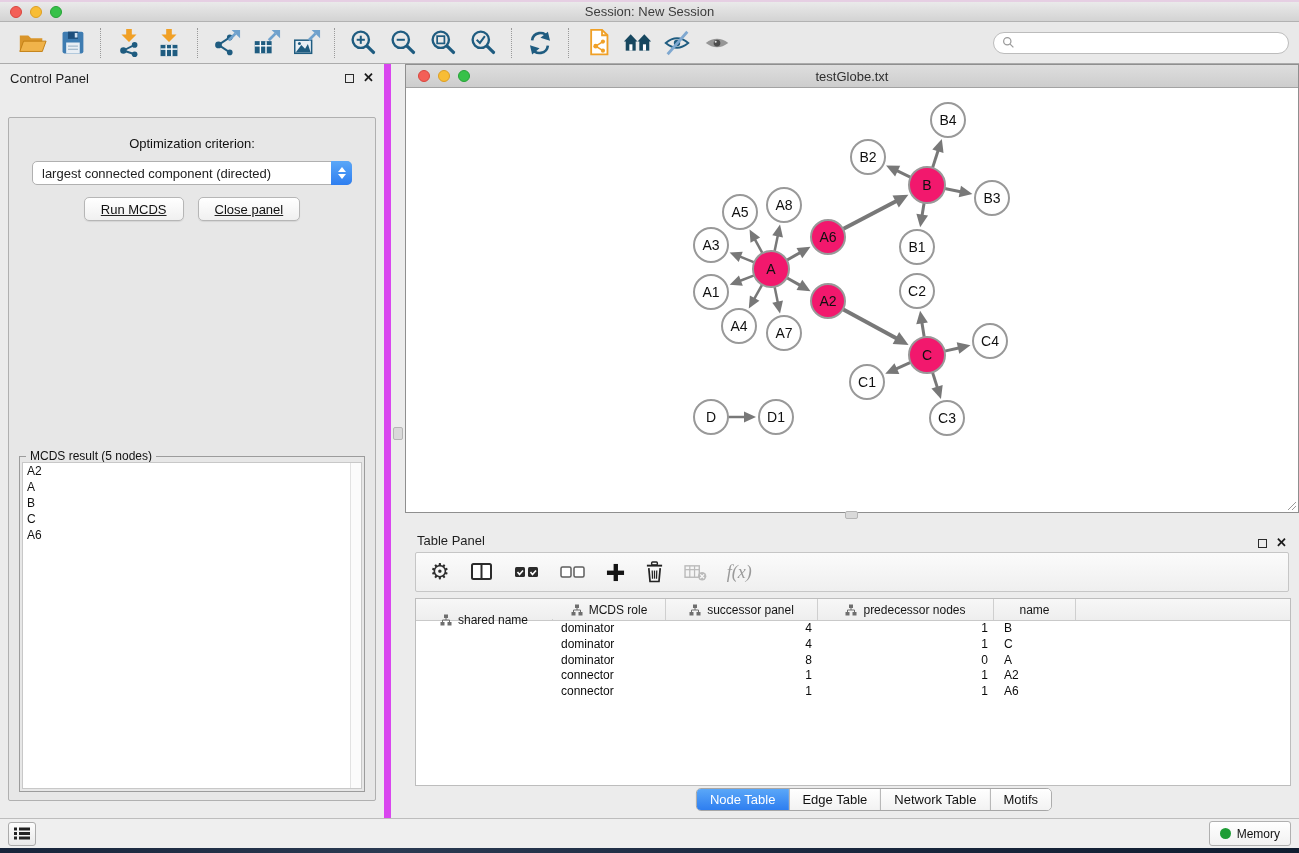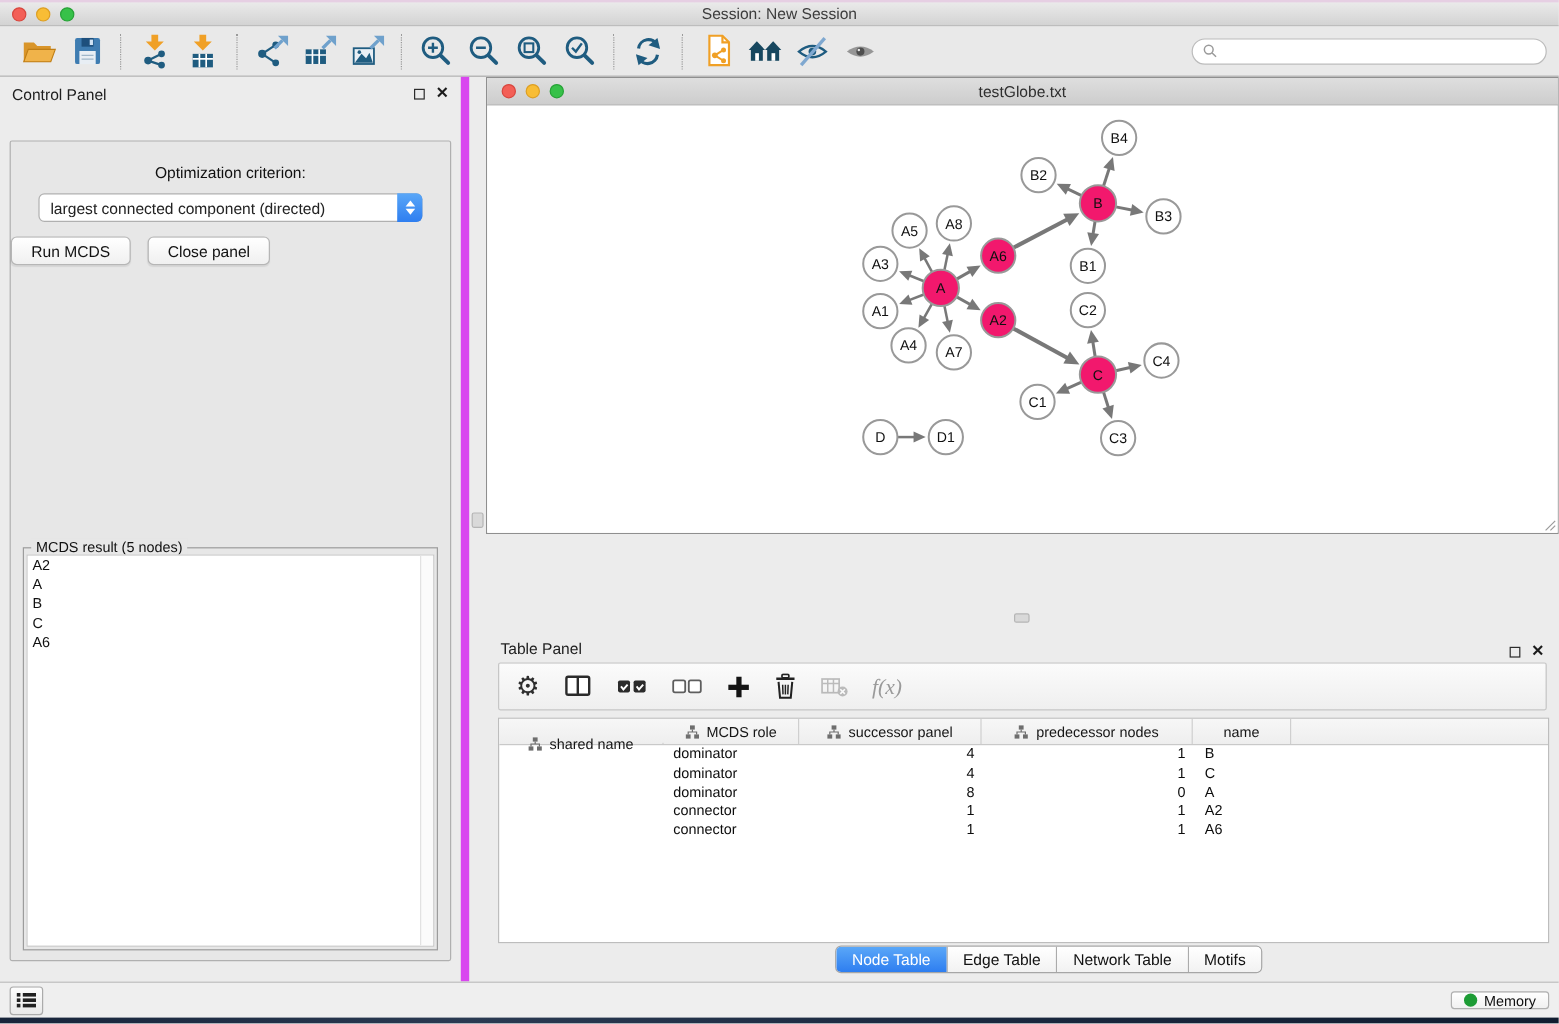--- a/index.html
+++ b/index.html
@@ -43,31 +43,31 @@
   .cp-content { position:absolute; left:8px; right:8px; top:53px; bottom:17px; background:#e7e7e7;
     border:1px solid #b0b0b0; border-radius:2px; }
   .opt-label { margin-top:18px; text-align:center; font-size:13px; color:#111; }
   .dropdown { position:relative; margin:10px auto 0; width:320px; height:24px; background:#fff;
     border:1px solid #b0b0b0; border-radius:5px; display:flex; align-items:center; }
   .dropdown .val { font-size:13px; padding-left:9px; flex:1; white-space:nowrap; overflow:hidden; }
   .dd-cap { width:21px; height:24px; margin:-1px -1px -1px 0; border-radius:0 5px 5px 0;
     background:linear-gradient(#5aa7f8,#2e7ef0); display:flex; flex-direction:column; align-items:center; justify-content:center; gap:2px; }
   .tri-up { width:0; height:0; border-left:4px solid transparent; border-right:4px solid transparent; border-bottom:5px solid #fff; }
   .tri-down { width:0; height:0; border-left:4px solid transparent; border-right:4px solid transparent; border-top:5px solid #fff; }
-  .btn-row { margin-top:12px; display:flex; justify-content:flex-start; gap:14px; }
+  .btn-row { margin-top:12px; display:flex; justify-content:center; gap:14px;text-decoration:underline; }
   .mac-btn { height:24px; padding:0 16px; font-size:13px; color:#111; background:linear-gradient(#ffffff,#f0f0f0);
     border:1px solid #b6b6b6; border-radius:5px; box-shadow:0 1px 1px rgba(0,0,0,.08); font-family:"Liberation Sans",sans-serif; }
   .groupbox { position:absolute; left:10px; right:10px; top:338px; bottom:8px; border:1px solid #9c9c9c; }
   .groupbox .legend { position:absolute; top:-8px; left:6px; background:#e7e7e7; padding:0 4px; font-size:12px; color:#111; }
   .result-list { position:absolute; left:2px; right:2px; top:5px; bottom:2px; background:#fff; border:1px solid #c8c8c8; overflow:hidden; }
   .result-scroll { position:absolute; top:0; bottom:0; right:0; width:11px; background:#fbfbfb; border-left:1px solid #e2e2e2; }
   .result-item { font-size:12px; line-height:16px; padding-left:4px; color:#111; }
 
   
-  .net-window { position:absolute; left:405px; top:64px; width:894px; height:381px; border:1px solid #8f8f8f; background:#fff; }
+  .net-window { position:absolute; left:405px; top:64px; width:894px; height:449px; border:1px solid #8f8f8f; background:#fff; }
   .net-titlebar { position:absolute; top:0; left:0; right:0; height:23px; background:linear-gradient(#dedede,#cdcdcd);
     border-bottom:1px solid #a3a3a3; display:flex; align-items:center; justify-content:center; }
   .net-titlebar .t { font-size:13px; color:#2f2f2f; }
   .net-lights { position:absolute; left:12px; top:5px; display:flex; gap:8px; }
   .net-canvas { position:absolute; top:23px; left:0; right:0; bottom:0; background:#fff; }
   .net-canvas svg { width:100%; height:100%; }
   .net-canvas text { font-size:14px; fill:#101010; font-family:"Liberation Sans",sans-serif; }
   .resize-grip { position:absolute; right:1px; bottom:1px; }
   .splitter-v { position:absolute; left:393px; top:427px; width:10px; height:13px; background:#d9d9d9; border:1px solid #b5b5b5; border-radius:2px; }
   .splitter-h { position:absolute; left:845px; top:511px; width:13px; height:8px; background:#d9d9d9; border:1px solid #b5b5b5; border-radius:2px; }
@@ -89,21 +89,21 @@
   .c0 { width:137px;margin-top:20px; } .c1 { width:113px; } .c2 { width:152px; } .c3 { width:176px; } .c4 { width:82px; }
   .al { padding-left:8px; } .ar { text-align:right; padding-right:6px; } .an { padding-left:10px; }
   .tp-tabs { position:absolute; top:268px; left:50%; transform:translateX(-50%); margin-left:22px; display:flex;
     border:1px solid #a6a6a6; border-radius:5px; overflow:hidden; background:#fff; height:23px;align-items:center; }
 
   
   .status-bar { position:absolute; left:0; top:818px; right:0; height:30px; background:#efefef; border-top:1px solid #bdbdbd;
     display:flex; align-items:center; padding:0 8px; }
   .list-btn { width:28px; height:24px; background:linear-gradient(#fdfdfd,#e9e9e9); border:1px solid #ababab; border-radius:3px;
     display:flex; align-items:center; justify-content:center; }
-  .memory-btn { margin-left:auto; height:15px; background:linear-gradient(#ffffff,#f1f1f1); border:1px solid #b0b0b0; border-radius:3px;
+  .memory-btn { margin-left:auto; height:25px; background:linear-gradient(#ffffff,#f1f1f1); border:1px solid #b0b0b0; border-radius:3px;
     display:flex; align-items:center; gap:6px; padding:0 10px; font-size:12px; color:#111; }
   .memory-btn .dot { width:11px; height:11px; border-radius:50%; background:#1d9c35; }
   .wallpaper { position:absolute; left:0; top:848px; right:0; height:5px;
     background:linear-gradient(90deg,#17243a,#2a3a52 30%,#1b2940 60%,#101d30); }
 </style>
 </head>
 <body>
 
 <div class="titlebar">
   <div class="lights">

